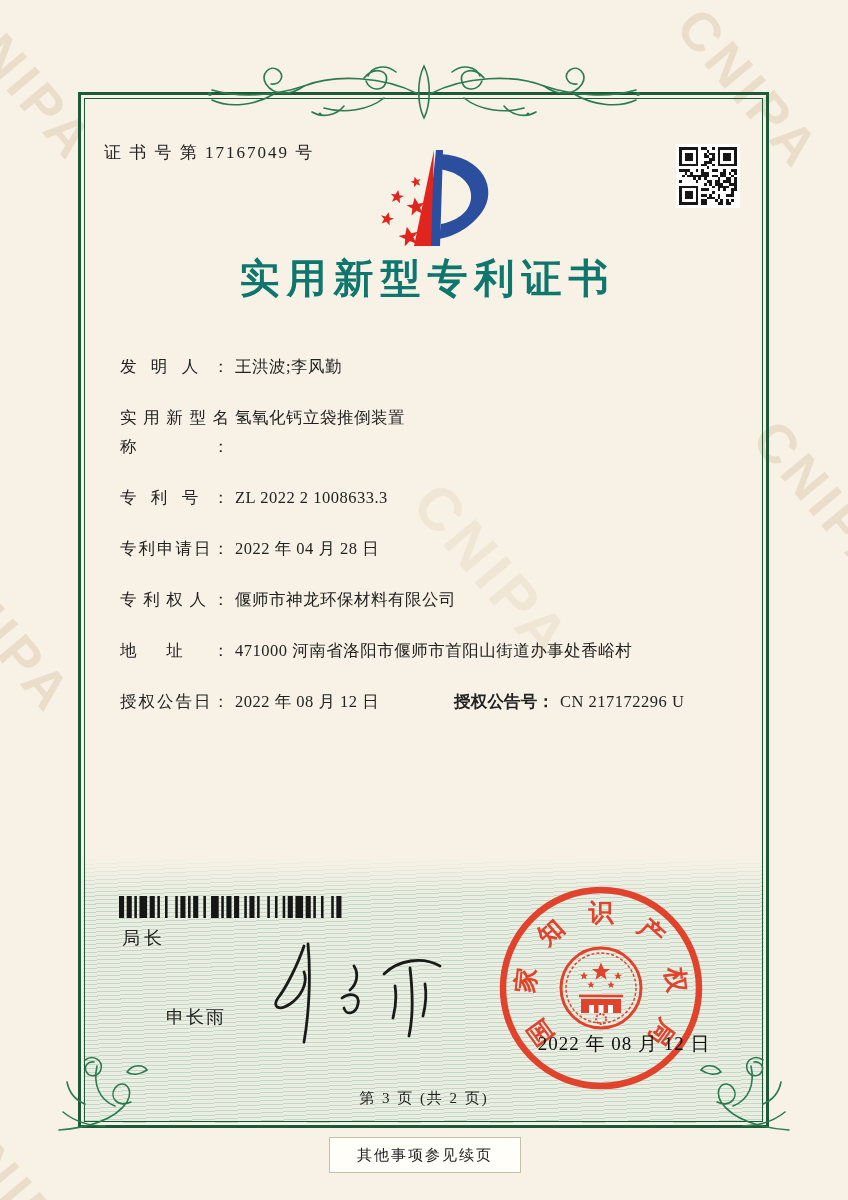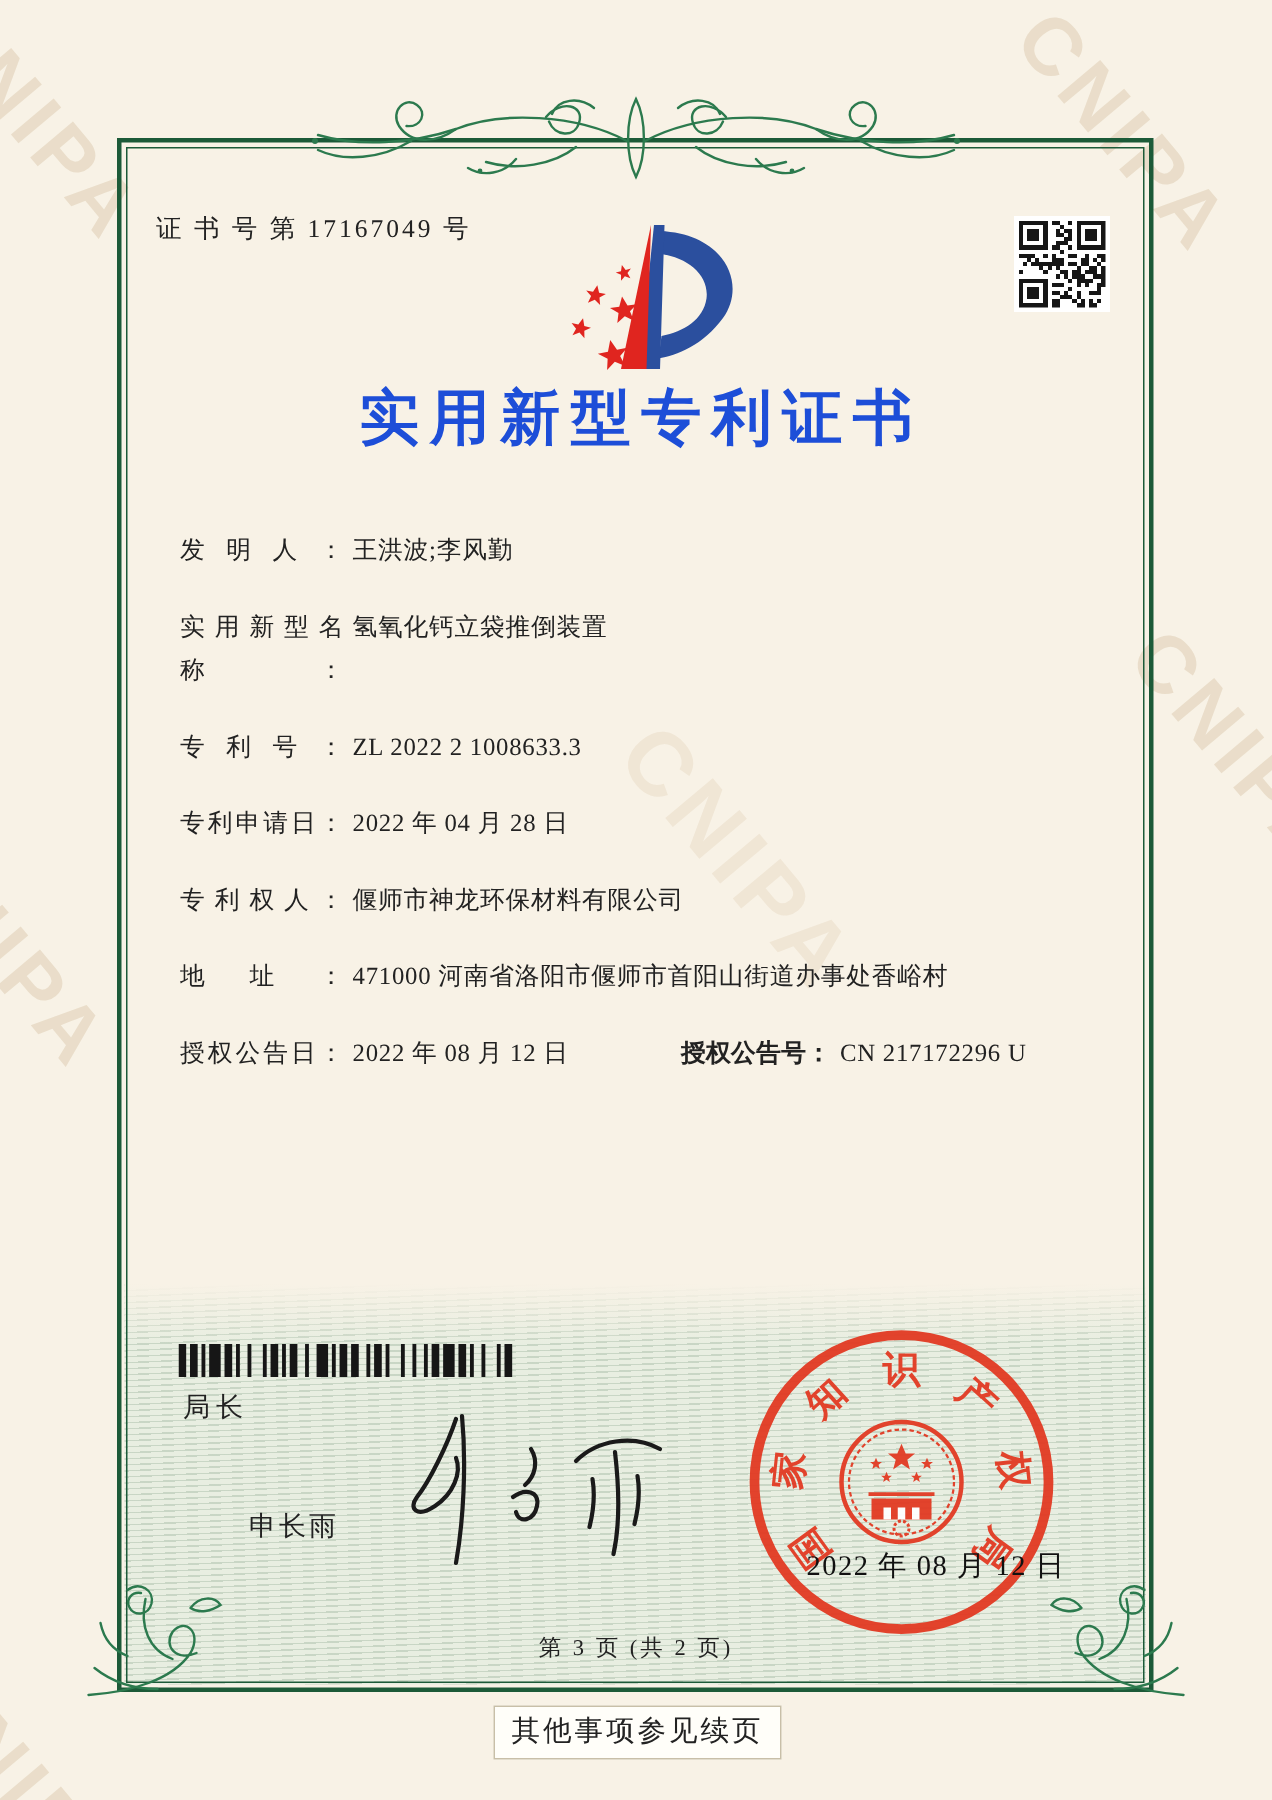--- a/index.html
+++ b/index.html
@@ -45,21 +45,21 @@
   .orn-corner { position:absolute; width:100px; height:92px; z-index:3; }
   .orn-bl { left:57px; top:1042px; }
   .orn-br { left:691px; top:1042px; transform:scaleX(-1); }
   
   .cert-no { position:absolute; left:104px; top:141px; font-size:17px; letter-spacing:2px; z-index:4; }
   .logo { position:absolute; left:352px; top:138px; width:150px; height:118px; z-index:4; }
   .qr { position:absolute; left:676px; top:144px; width:64px; height:64px; background:#fff; padding:3px; box-sizing:border-box; z-index:4; }
   .qr svg { display:block; width:100%; height:100%; }
   .title {
     position:absolute; left:0; top:251px; width:848px; text-align:center; z-index:4;
-    font-size:40px; font-weight:700; letter-spacing:7px; text-indent:7px; color:#1d4ed8;
+    font-size:40px; font-weight:700; letter-spacing:7px; text-indent:7px; color:#0f766e;
   }
   
   .fields { position:absolute; left:120px; top:352px; width:612px; font-size:16.5px; z-index:4; }
   .field-row { display:flex; margin-bottom:22px; line-height:29px; position:relative; }
   .flabel { flex:none; width:109px; text-align:justify; text-align-last:justify; }
   .fvalue { margin-left:6px; letter-spacing:0.5px; white-space:nowrap; }
   .grant-right { position:absolute; left:334px; top:0; display:flex; }
   .grant-right .flabel { width:100px;font-weight:bold; }
   
   .paras { position:absolute; left:121px; top:697px; width:606px; z-index:4;
@@ -77,21 +77,21 @@
     position:absolute; left:50%; top:50%; width:30px; height:30px; margin:-15px 0 0 -15px;
     display:flex; align-items:center; justify-content:center;
     font-size:25px; font-weight:700; color:#e23a23; transform-origin:center;
   }
   .seal-date { position:absolute; left:519px; top:1031px; width:210px; text-align:center;
                font-size:19px; letter-spacing:1px; color:#111; z-index:6; }
   .page-num { position:absolute; left:0; top:1089px; width:848px; text-align:center;
               font-size:15px; letter-spacing:2px; z-index:4; }
   .note-box { position:absolute; left:329px; top:1137px; width:192px; height:36px; line-height:34px;
               text-align:center; background:#fffef9; border:1px solid #c8bfa8; box-sizing:border-box;
-              font-size:19px; letter-spacing:2px; z-index:4; }
+              font-size:15px; letter-spacing:2px; z-index:4; }
   .green-stroke { stroke:#2c7a4e; fill:none; stroke-width:1.6; stroke-linecap:round; }
 </style>
 </head>
 <body>
 
 <div class="page">
 
   <div class="wm w1">CNIPA</div>
   <div class="wm w2">CNIPA</div>
   <div class="wm w3">CNIPA</div>

